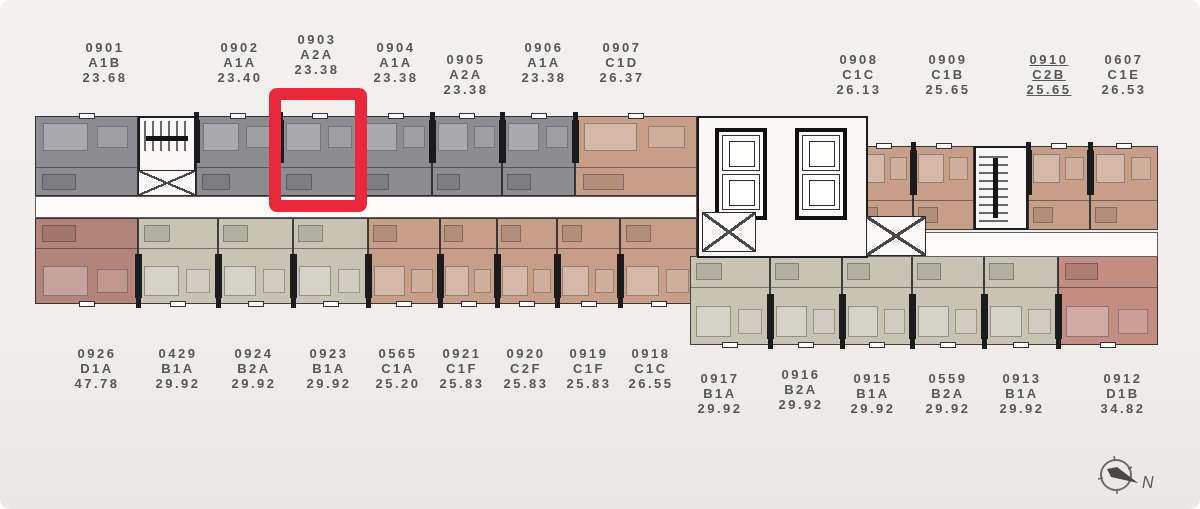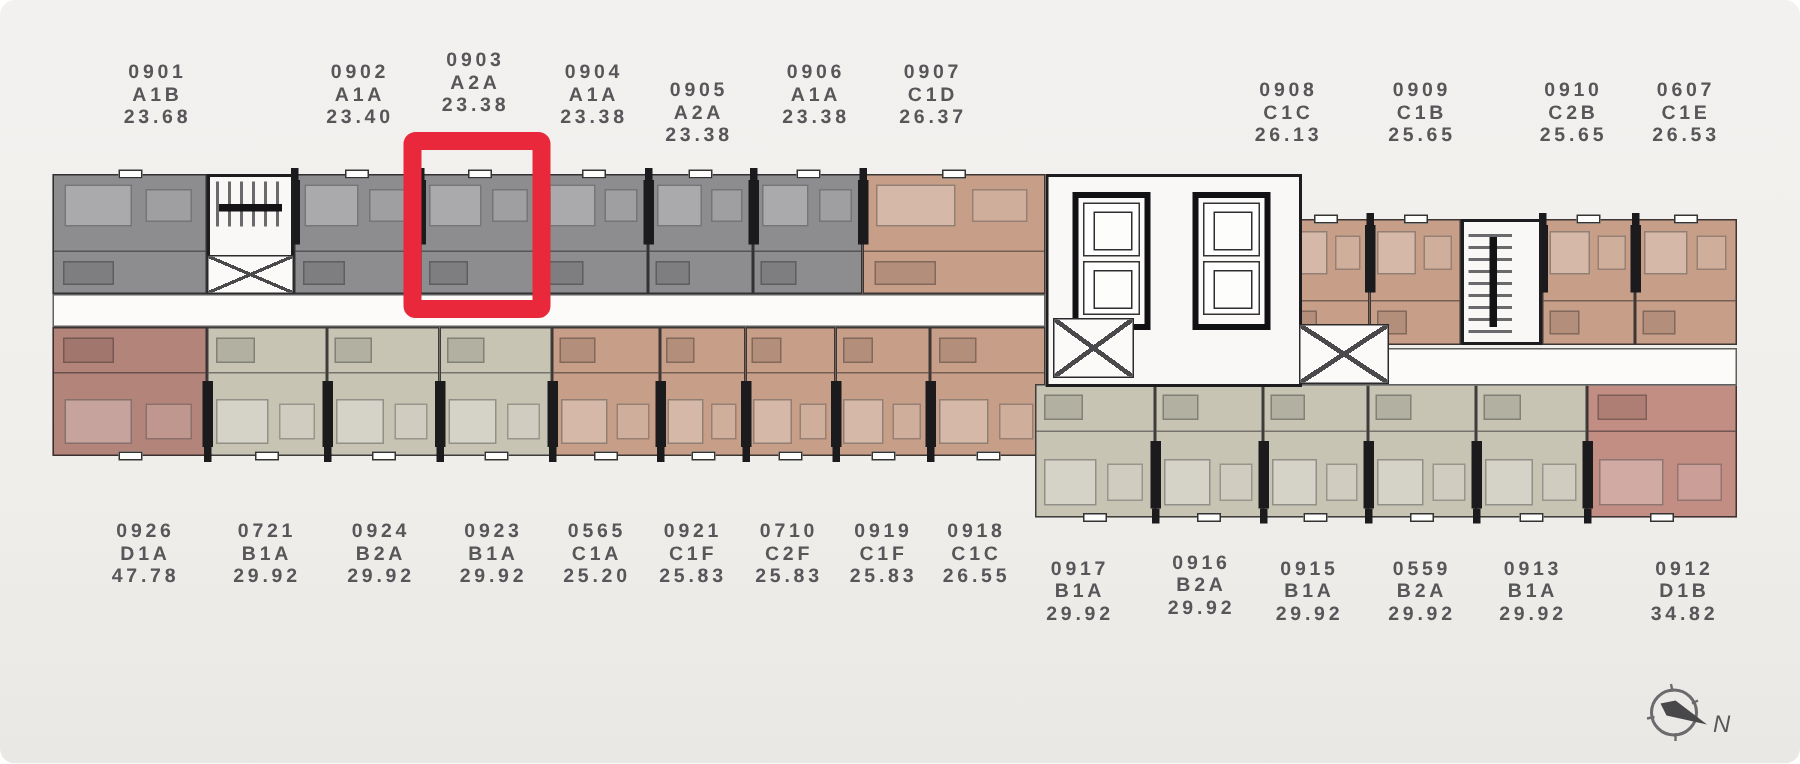--- a/index.html
+++ b/index.html
@@ -350,37 +350,37 @@
       <div class="ulabel" style="position: absolute; left: 811px; top: 52px;">
         <span>0908</span>
         <span>C1C</span>
         <span>26.13</span>
       </div>
       <div class="ulabel" style="position: absolute; left: 900px; top: 52px;">
         <span>0909</span>
         <span>C1B</span>
         <span>25.65</span>
       </div>
-      <div class="ulabel" style="position: absolute; left: 1001px; top: 52px;">
+      <div class="ulabel" style="position: absolute; left: 1001px; top: 52px; text-decoration: underline;">
         <span>0910</span>
         <span>C2B</span>
         <span>25.65</span>
       </div>
       <div class="ulabel" style="position: absolute; left: 1076px; top: 52px;">
         <span>0607</span>
         <span>C1E</span>
         <span>26.53</span>
       </div>
       <div class="ulabel" style="position: absolute; left: 49px; top: 346px;">
         <span>0926</span>
         <span>D1A</span>
         <span>47.78</span>
       </div>
       <div class="ulabel" style="position: absolute; left: 130px; top: 346px;">
-        <span>0721</span>
+        <span>0429</span>
         <span>B1A</span>
         <span>29.92</span>
       </div>
       <div class="ulabel" style="position: absolute; left: 206px; top: 346px;">
         <span>0924</span>
         <span>B2A</span>
         <span>29.92</span>
       </div>
       <div class="ulabel" style="position: absolute; left: 281px; top: 346px;">
         <span>0923</span>
@@ -391,21 +391,21 @@
         <span>0565</span>
         <span>C1A</span>
         <span>25.20</span>
       </div>
       <div class="ulabel" style="position: absolute; left: 414px; top: 346px;">
         <span>0921</span>
         <span>C1F</span>
         <span>25.83</span>
       </div>
       <div class="ulabel" style="position: absolute; left: 478px; top: 346px;">
-        <span>0710</span>
+        <span>0920</span>
         <span>C2F</span>
         <span>25.83</span>
       </div>
       <div class="ulabel" style="position: absolute; left: 541px; top: 346px;">
         <span>0919</span>
         <span>C1F</span>
         <span>25.83</span>
       </div>
       <div class="ulabel" style="position: absolute; left: 603px; top: 346px;">
         <span>0918</span>

